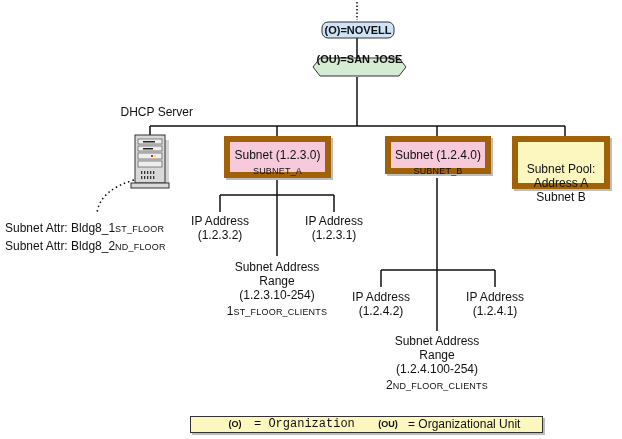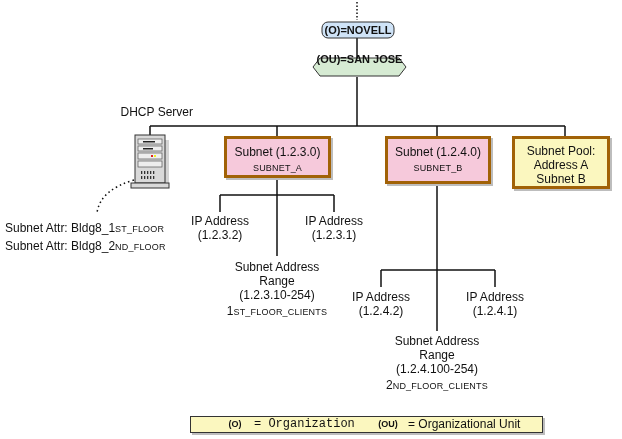--- a/index.html
+++ b/index.html
@@ -2,21 +2,21 @@
 <html><head>
   <meta charset="utf-8">
   <style>
     html, body { margin: 0; padding: 0; background: #ffffff; }
     body { width: 622px; height: 439px; position: relative; overflow: hidden;
            font-family: "Liberation Sans", sans-serif; color: #111; }
     svg.lines { position: absolute; left: 0; top: 0; }
     .abs { position: absolute; }
     .txt { font-size: 12px; line-height: 14px; text-align: center; white-space: nowrap; }
     .sc { font-size: 9px; letter-spacing: 0.2px; }
-    .box { position: absolute; border: 3px solid #a16207; box-sizing: border-box;
+    .box { position: absolute; border: 6px solid #a16207; box-sizing: border-box;
            text-align: center; font-size: 12px; line-height: 14px;
            box-shadow: 2px 2px 0 #bdbdbd; }
     .subnet { background: #f6c9db; }
     .pool { background: #fbf7bf; }
     .tag { position: absolute; font-weight: bold; font-size: 11px; line-height: 16px; text-align: center; }
     .legend { position: absolute; left: 190px; top: 416px; width: 353px; height: 17px;
               background: #fbf7bf; border: 1px solid #333; box-sizing: border-box;
               box-shadow: 2px 2px 0 #bdbdbd; font-size: 12px; line-height: 15px; }
     .legend span { position: absolute; top: 0; white-space: nowrap; }
   </style>
@@ -105,40 +105,40 @@
   <div>IP Address</div>
   <div>(1.2.3.1)</div>
 </div>
 <div class="abs txt" style="left:217px; top:260px; width:120px;">
   <div>Subnet Address</div>
   <div>Range</div>
   <div>(1.2.3.10-254)</div>
   <div style="margin-top:2px;"><span>1</span><span class="sc">ST_FLOOR_CLIENTS</span></div>
 </div>
 
-<div class="box subnet" style="left:385px; top:136px; width:106px; height:48px; padding-top:6px;">
+<div class="box subnet" style="left:385px; top:136px; width:106px; height:38px; padding-top:6px;">
   <div>Subnet (1.2.4.0)</div>
   <div class="sc" style="margin-top:2px;">SUBNET_B</div>
 </div>
 <div class="abs txt" style="left:341px; top:290px; width:80px;">
   <div>IP Address</div>
   <div>(1.2.4.2)</div>
 </div>
 <div class="abs txt" style="left:455px; top:290px; width:80px;">
   <div>IP Address</div>
   <div>(1.2.4.1)</div>
 </div>
 <div class="abs txt" style="left:377px; top:334px; width:120px;">
   <div>Subnet Address</div>
   <div>Range</div>
   <div>(1.2.4.100-254)</div>
   <div style="margin-top:2px;"><span>2</span><span class="sc">ND_FLOOR_CLIENTS</span></div>
 </div>
 
-<div class="box pool" style="left:512px; top:136px; width:98px; height:53px; padding-top:5px;">
+<div class="box pool" style="left:512px; top:136px; width:98px; height:53px; padding-top:20px;">
   <div>Subnet Pool:</div>
   <div>Address A</div>
   <div>Subnet B</div>
 </div>
 
 <div class="legend">
   <span style="left:29px; width:30px; text-align:center; font-size:9px; font-weight:bold; line-height:15px;">(O)</span>
   <span style="left:63px;font-family:Liberation Mono, monospace;">= Organization</span>
   <span style="left:183px; width:28px; text-align:center; font-size:9px; font-weight:bold; line-height:15px;">(OU)</span>
   <span style="left:217px;">= Organizational Unit</span>

